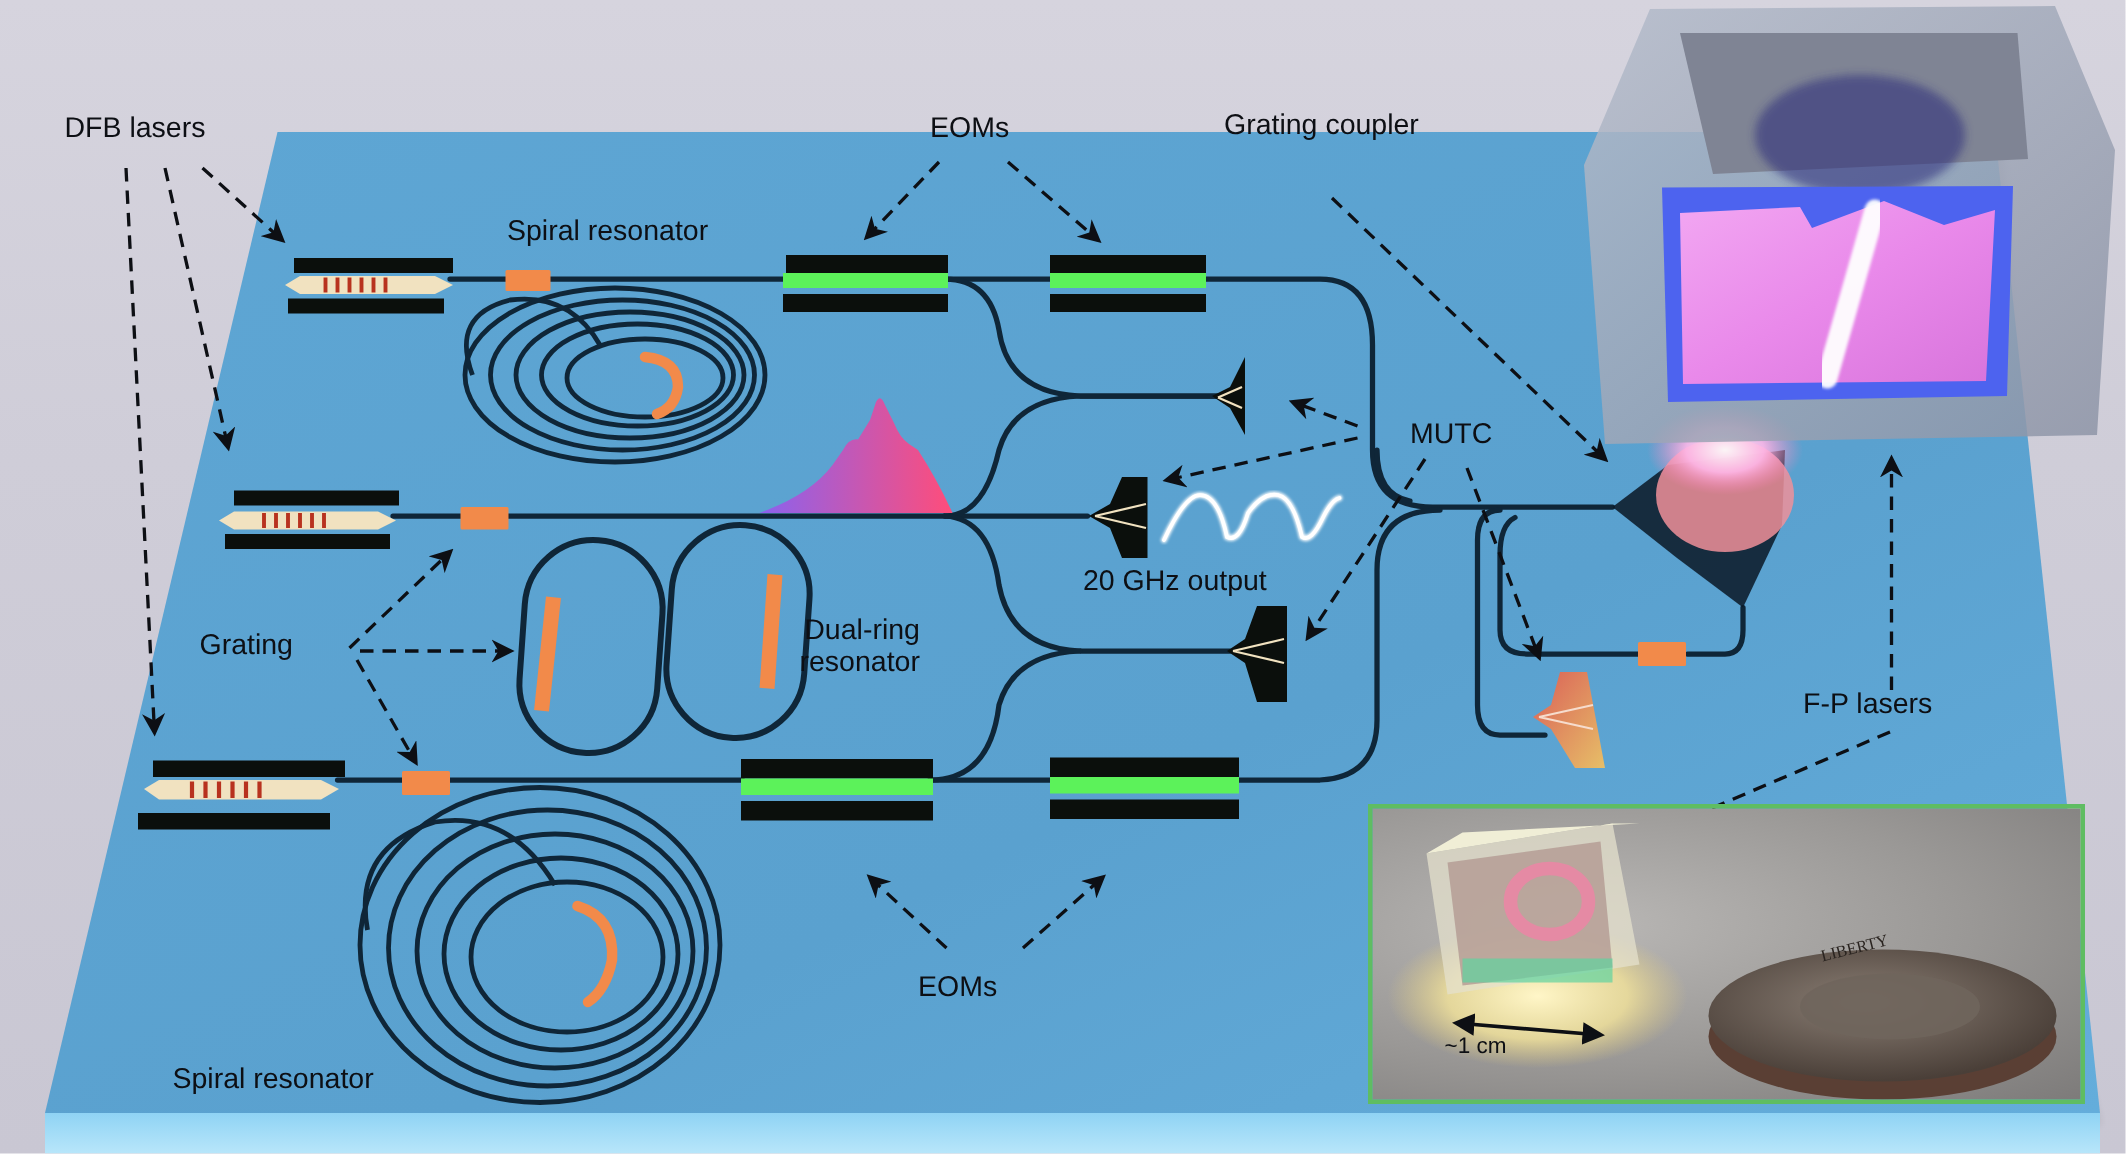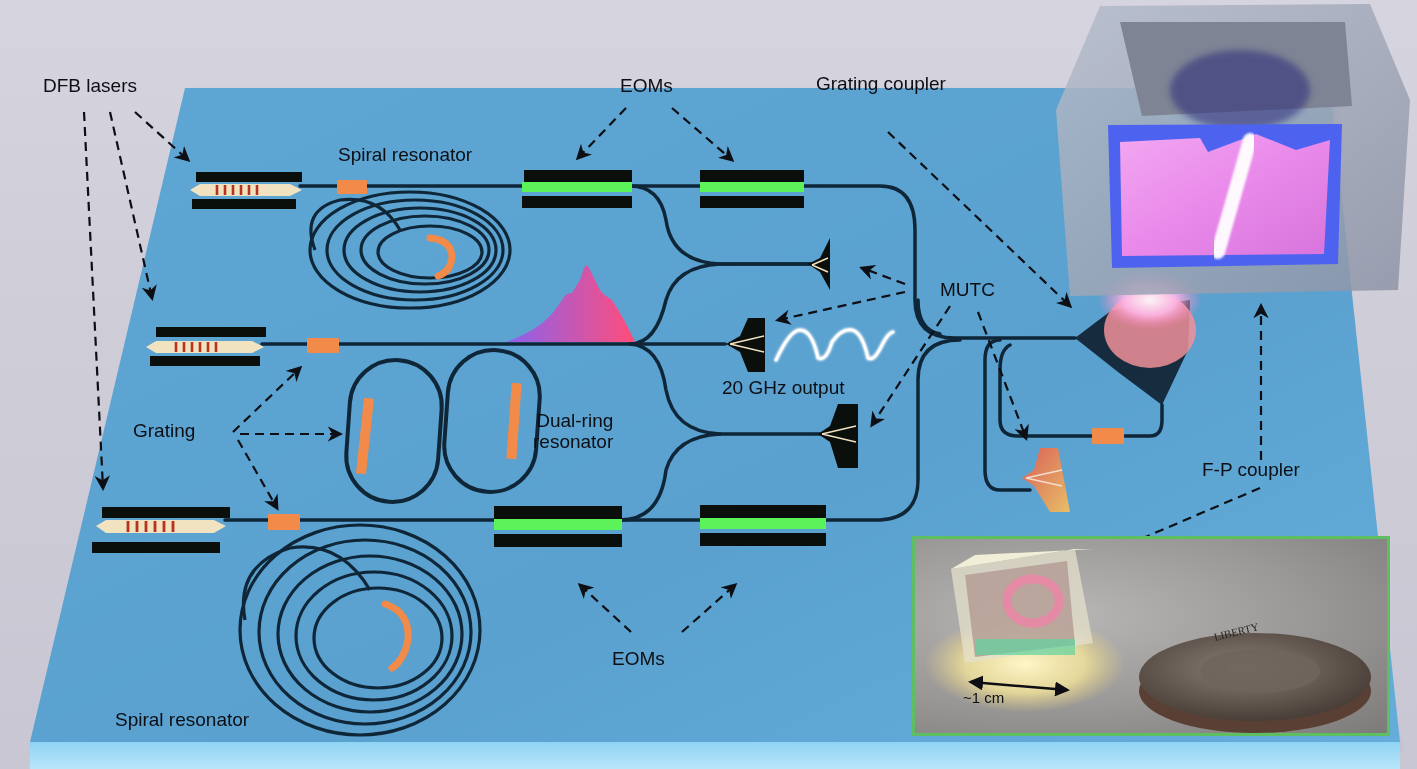--- a/index.html
+++ b/index.html
@@ -259,21 +259,21 @@
 <div class="label" style="left:338px; top:145px;">Spiral resonator</div>
 <div class="label" style="left:620px; top:76px;">EOMs</div>
 <div class="label" style="left:816px; top:74px;">Grating coupler</div>
 <div class="label" style="left:940px; top:280px;">MUTC</div>
 <div class="label" style="left:722px; top:378px;">20 GHz output</div>
 <div class="label" style="left:133px; top:421px;">Grating</div>
 <div class="label center" style="left:533px; top:411px;">
   <div>Dual-ring</div>
   <div>resonator</div>
 </div>
-<div class="label" style="left:1202px; top:460px;">F-P coupler</div>
+<div class="label" style="left:1202px; top:460px;">F-P lasers</div>
 <div class="label" style="left:612px; top:649px;">EOMs</div>
 <div class="label" style="left:115px; top:710px;">Spiral resonator</div>
 
 <div id="inset">
   <svg width="478" height="200" viewBox="0 0 478 200" xmlns="http://www.w3.org/2000/svg">
     <defs>
       <radialGradient id="spot" cx="0.5" cy="0.5" r="0.5">
         <stop offset="0" stop-color="#fff6c8"></stop>
         <stop offset="0.6" stop-color="#f4e49a" stop-opacity="0.8"></stop>
         <stop offset="1" stop-color="#e8d07a" stop-opacity="0"></stop>

